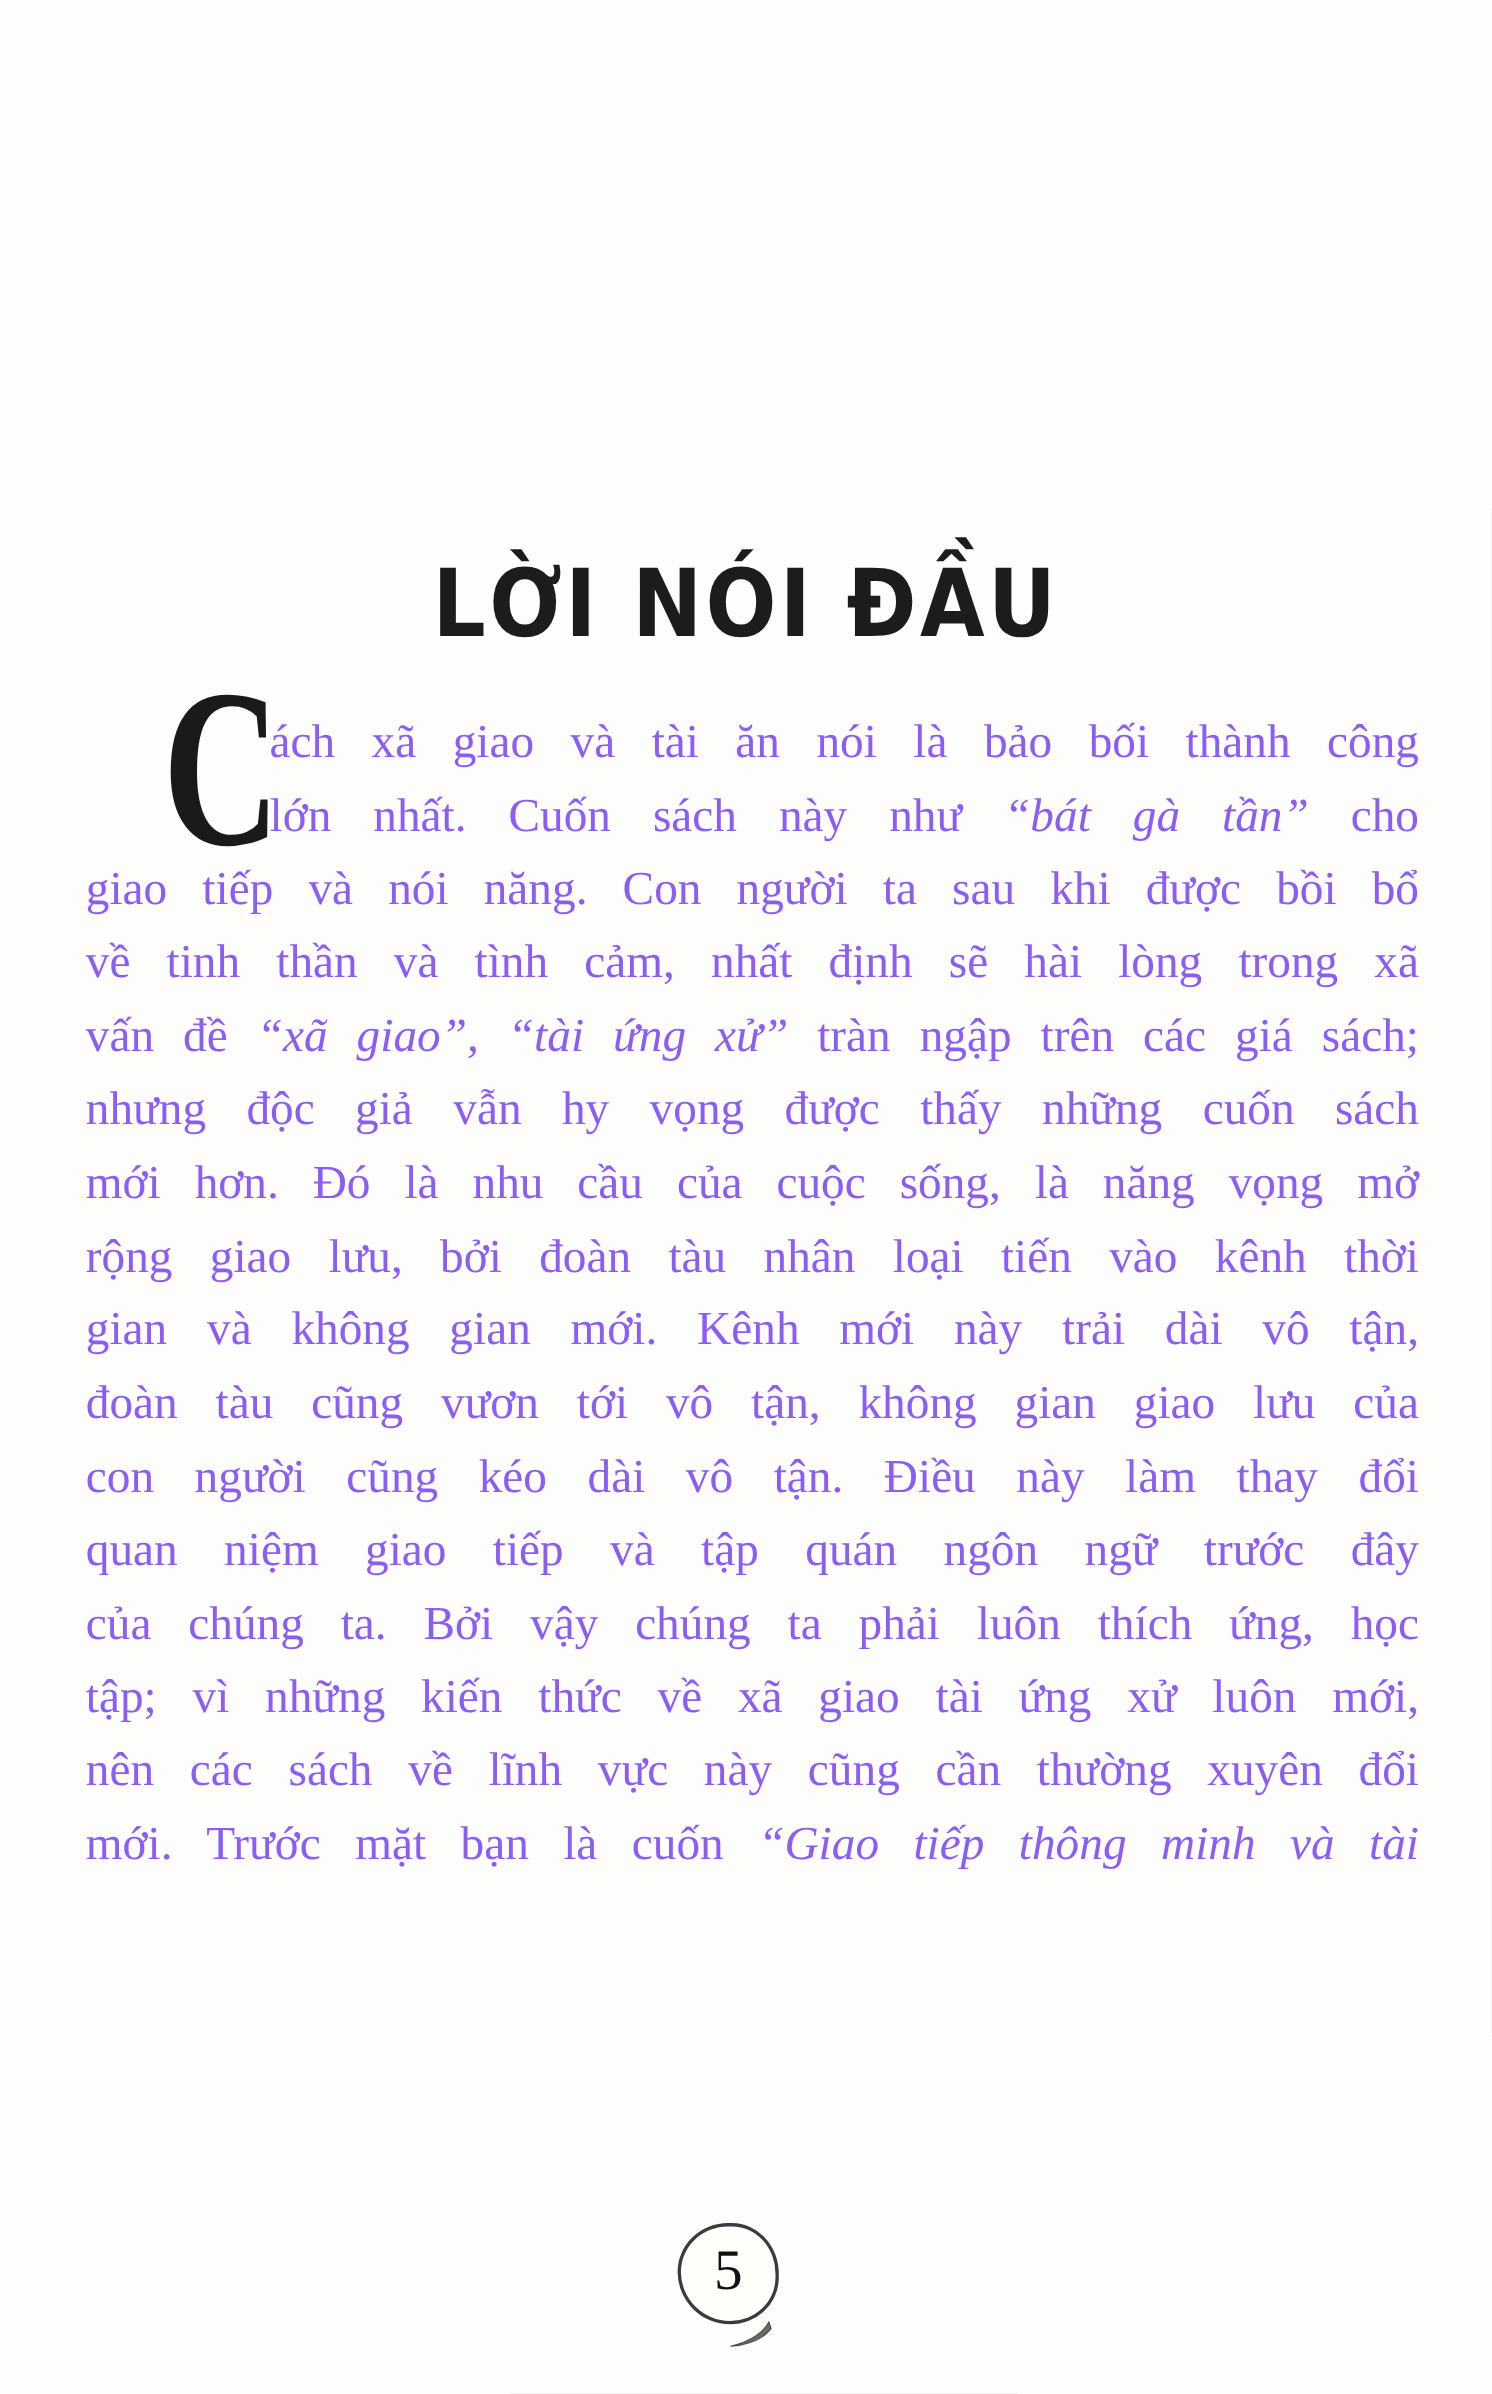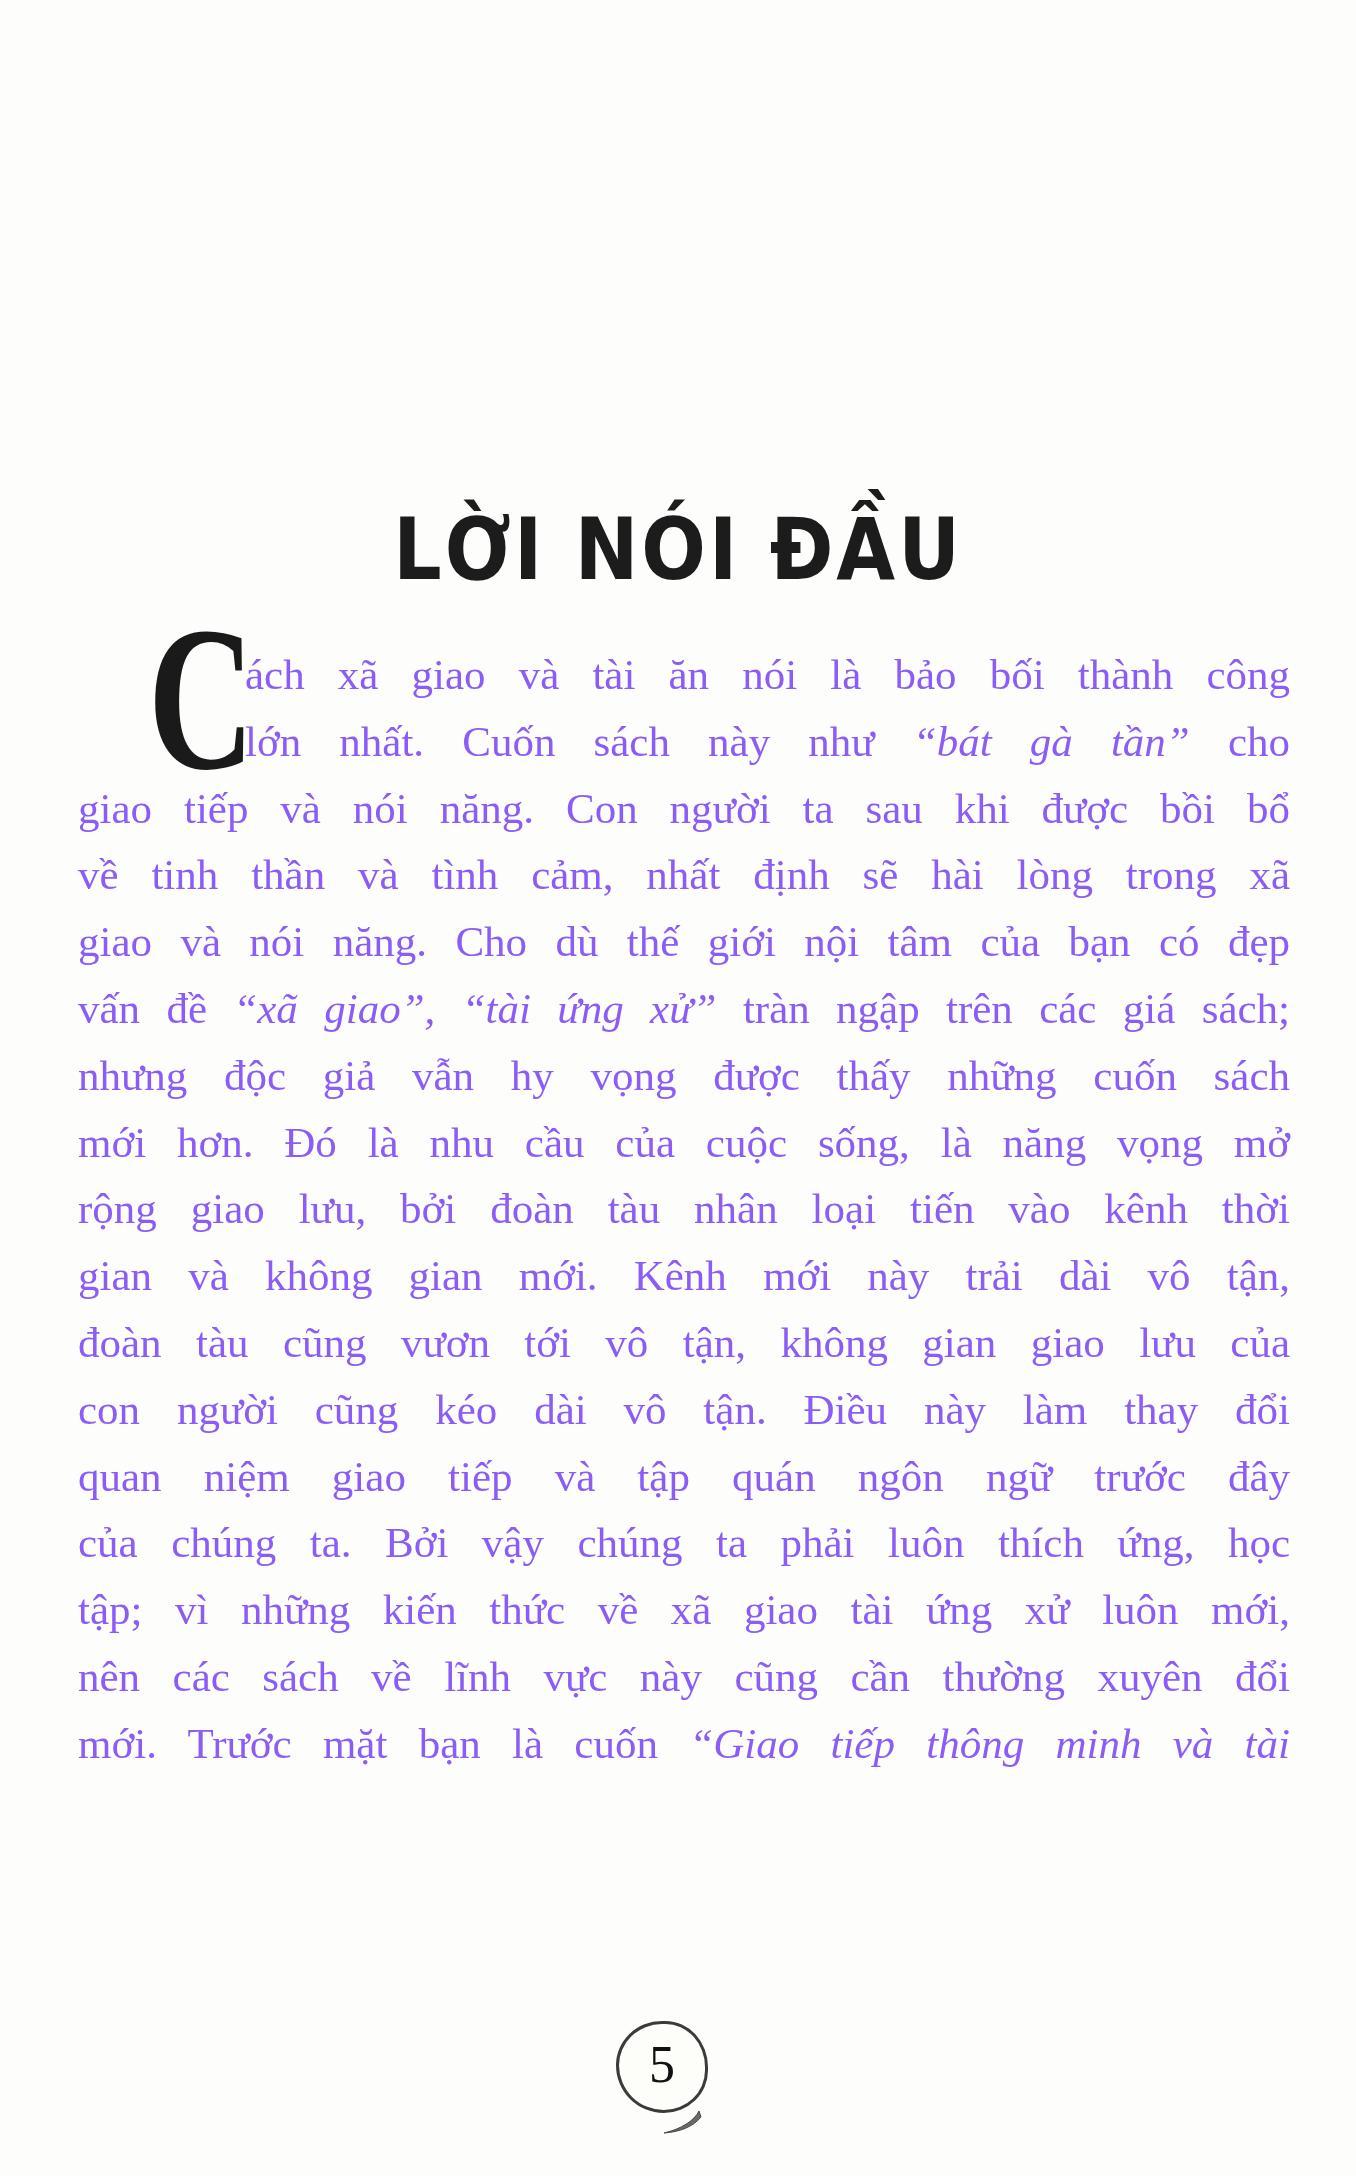--- a/index.html
+++ b/index.html
@@ -106,21 +106,20 @@
 
   <h1 class="chapter-title">LỜI NÓI ĐẦU</h1>
 
   <span class="drop-cap">C</span>
 
   <div class="body-block">
       <div class="line indent"><span>ách xã giao và tài ăn nói là bảo bối thành công</span></div>
       <div class="line indent"><span>lớn nhất. Cuốn sách này như </span><span class="em">“bát gà tần”</span><span> cho</span></div>
       <div class="line"><span>giao tiếp và nói năng. Con người ta sau khi được bồi bổ</span></div>
       <div class="line"><span>về tinh thần và tình cảm, nhất định sẽ hài lòng trong xã</span></div>
-      <div class="line"><span>giao và nói năng. Cho dù thế giới nội tâm của bạn có đẹp</span></div>
       <div class="line"><span>vấn đề </span><span class="em">“xã giao”, “tài ứng xử”</span><span> tràn ngập trên các giá sách;</span></div>
       <div class="line"><span>nhưng độc giả vẫn hy vọng được thấy những cuốn sách</span></div>
       <div class="line"><span>mới hơn. Đó là nhu cầu của cuộc sống, là năng vọng mở</span></div>
       <div class="line"><span>rộng giao lưu, bởi đoàn tàu nhân loại tiến vào kênh thời</span></div>
       <div class="line"><span>gian và không gian mới. Kênh mới này trải dài vô tận,</span></div>
       <div class="line"><span>đoàn tàu cũng vươn tới vô tận, không gian giao lưu của</span></div>
       <div class="line"><span>con người cũng kéo dài vô tận. Điều này làm thay đổi</span></div>
       <div class="line"><span>quan niệm giao tiếp và tập quán ngôn ngữ trước đây</span></div>
       <div class="line"><span>của chúng ta. Bởi vậy chúng ta phải luôn thích ứng, học</span></div>
       <div class="line"><span>tập; vì những kiến thức về xã giao tài ứng xử luôn mới,</span></div>

